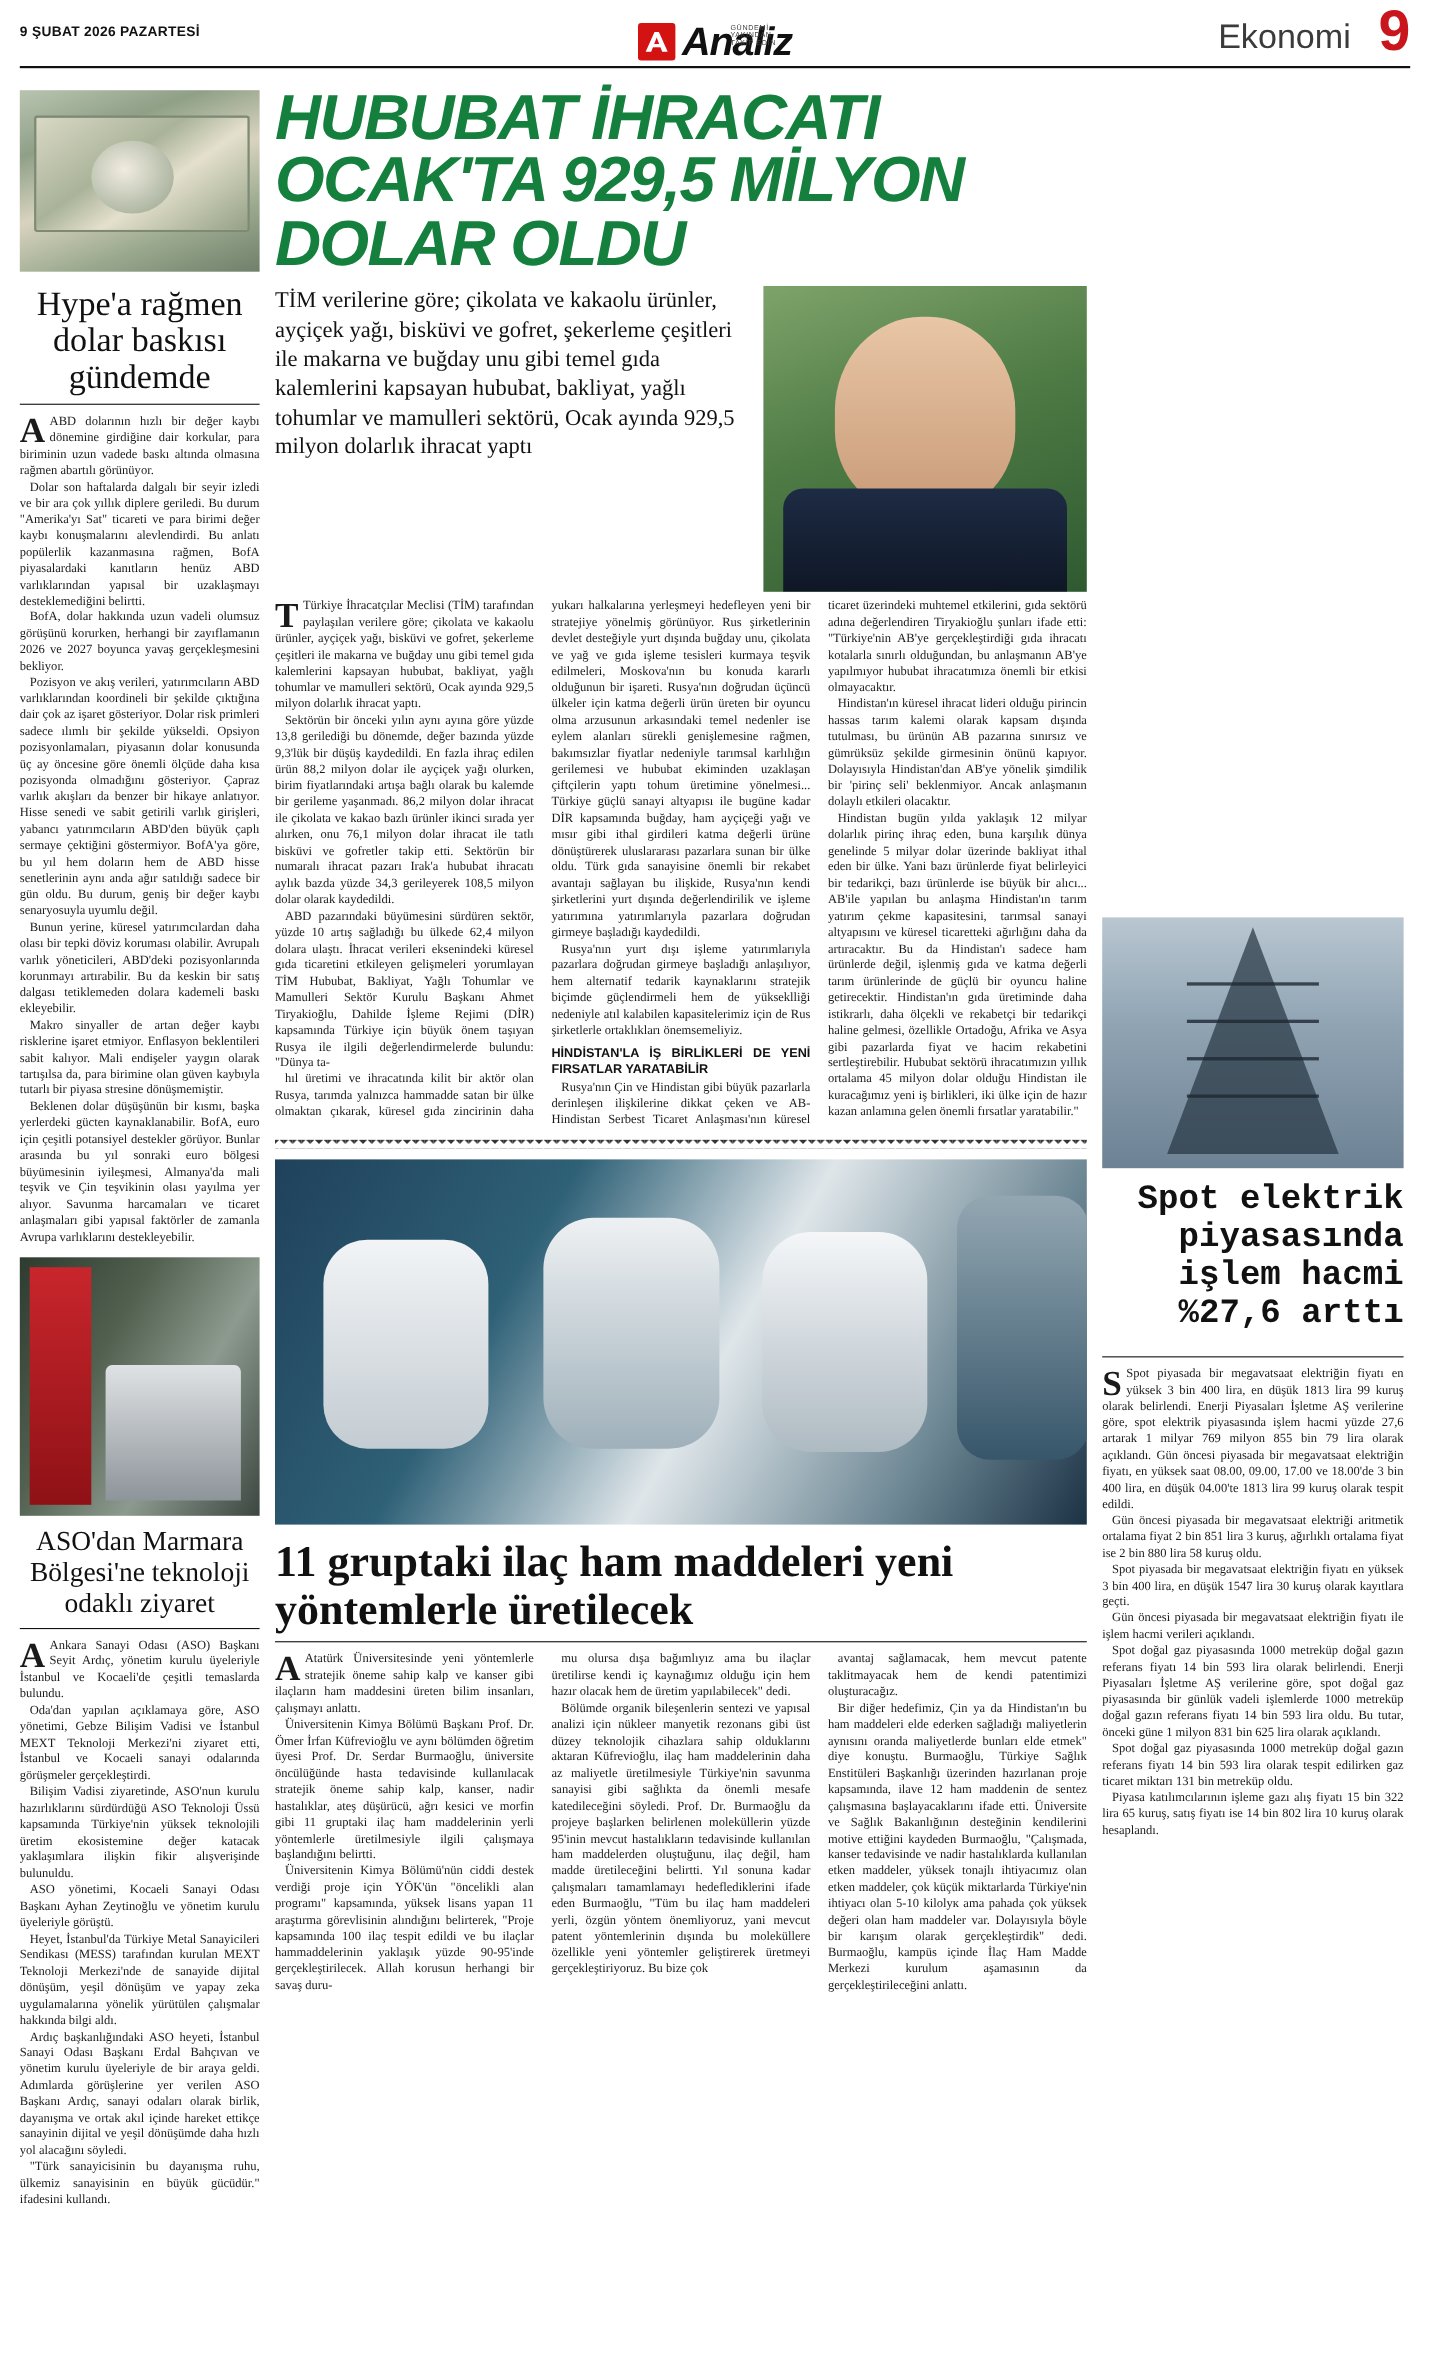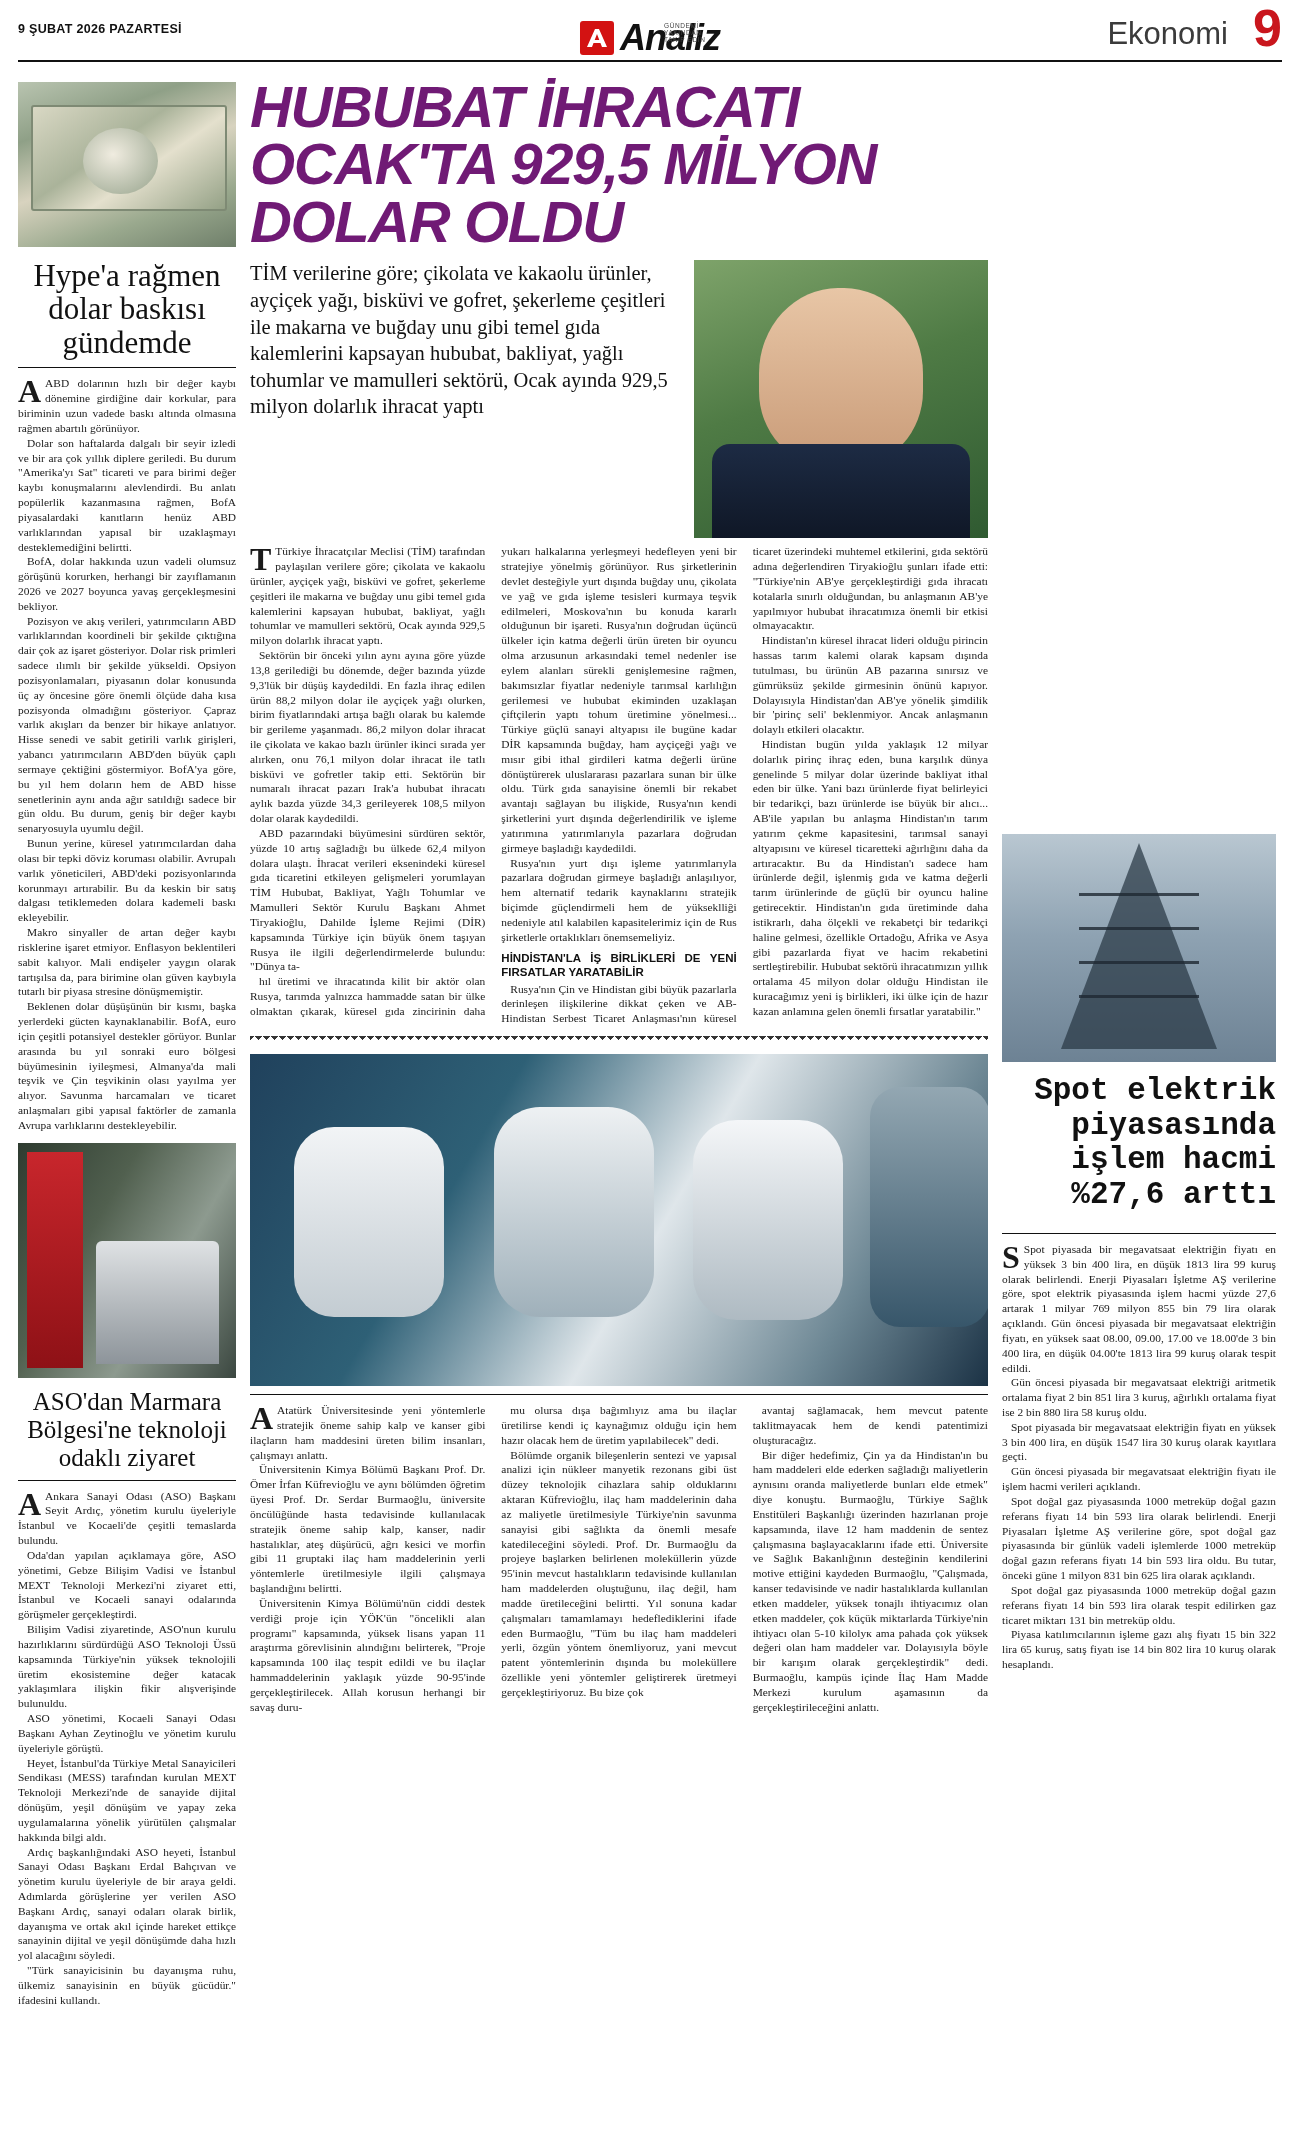--- a/index.html
+++ b/index.html
@@ -51,21 +51,21 @@
   .dropcap { float:left; font-size:32px; line-height:26px; font-weight:bold; padding:2px 4px 0 0; font-family:"Liberation Serif", serif; }
   .flag-photo { height:235px; margin-top:10px; background:linear-gradient(120deg,#2e3b30 0%,#51604f 35%,#8d9a8f 65%,#3b4740 100%); position:relative; overflow:hidden; }
   .flag-photo::before{content:"";position:absolute;left:4%;top:4%;width:26%;height:92%;background:linear-gradient(180deg,#c8262c,#8e1116);}
   .flag-photo::after{content:"";position:absolute;right:8%;bottom:6%;width:56%;height:52%;background:linear-gradient(180deg,#dfe2e4,#8d949a);border-radius:6px 6px 0 0;}
   .headline-left2 { font-family:"Liberation Serif", serif; font-size:25px; line-height:1.12; text-align:center; margin:10px 0 4px; }
 
   
   .main-head {
     font-family:"Liberation Sans", sans-serif;
     font-weight:bold; font-style:italic; font-size:58px; line-height:.99;
-    letter-spacing:-1.4px; color:#701a75; margin:6px 0 10px; text-transform:uppercase;
+    letter-spacing:-1.4px; color:#15803d; margin:6px 0 10px; text-transform:uppercase;
   }
   .standfirst {
     font-family:"Liberation Serif", serif;
     font-size:20.5px; line-height:1.30; color:#111; width:420px; margin-bottom:8px;
   }
   .mid-top { display:flex; gap:24px; }
   .mid-top-left { width:420px; }
   .portrait { width:300px; height:278px; background:linear-gradient(160deg,#7ea36a 0%,#4f7b45 45%,#2f5a31 100%); position:relative; overflow:hidden; }
   .portrait::before{content:"";position:absolute;left:22%;top:10%;width:56%;height:64%;border-radius:48% 48% 42% 42%;background:linear-gradient(180deg,#e8c6a6,#c99b78);}
   .portrait::after{content:"";position:absolute;left:6%;bottom:0;width:88%;height:34%;background:linear-gradient(180deg,#1d2b44,#0f1726);border-radius:18px 18px 0 0;}
@@ -173,20 +173,21 @@
 
       <div class="zigzag"></div>
 
       <div class="lab-photo">
         <div class="blob b1"></div>
           <div class="blob b2"></div>
           <div class="blob b3"></div>
           <div class="blob b4"></div>
       </div>
 
+      <h2 class="head-2">11 gruptaki ilaç ham maddeleri yeni yöntemlerle üretilecek</h2>
       <div class="rule"></div>
 
       <div class="three-col">
         <div class="body-text">
           <p class="first"><span class="dropcap">A</span><span>Atatürk Üniversitesinde yeni yöntemlerle stratejik öneme sahip kalp ve kanser gibi ilaçların ham maddesini üreten bilim insanları, çalışmayı anlattı.</span></p>
           <p>Üniversitenin Kimya Bölümü Başkanı Prof. Dr. Ömer İrfan Küfrevioğlu ve aynı bölümden öğretim üyesi Prof. Dr. Serdar Burmaoğlu, üniversite öncülüğünde hasta tedavisinde kullanılacak stratejik öneme sahip kalp, kanser, nadir hastalıklar, ateş düşürücü, ağrı kesici ve morfin gibi 11 gruptaki ilaç ham maddelerinin yerli yöntemlerle üretilmesiyle ilgili çalışmaya başlandığını belirtti.</p>
           <p>Üniversitenin Kimya Bölümü'nün ciddi destek verdiği proje için YÖK'ün "öncelikli alan programı" kapsamında, yüksek lisans yapan 11 araştırma görevlisinin alındığını belirterek, "Proje kapsamında 100 ilaç tespit edildi ve bu ilaçlar hammaddelerinin yaklaşık yüzde 90-95'inde gerçekleştirilecek. Allah korusun herhangi bir savaş duru-</p>
           <p>mu olursa dışa bağımlıyız ama bu ilaçlar üretilirse kendi iç kaynağımız olduğu için hem hazır olacak hem de üretim yapılabilecek" dedi.</p>
           <p>Bölümde organik bileşenlerin sentezi ve yapısal analizi için nükleer manyetik rezonans gibi üst düzey teknolojik cihazlara sahip olduklarını aktaran Küfrevioğlu, ilaç ham maddelerinin daha az maliyetle üretilmesiyle Türkiye'nin savunma sanayisi gibi sağlıkta da önemli mesafe katedileceğini söyledi. Prof. Dr. Burmaoğlu da projeye başlarken belirlenen moleküllerin yüzde 95'inin mevcut hastalıkların tedavisinde kullanılan ham maddelerden oluştuğunu, ilaç değil, ham madde üretileceğini belirtti. Yıl sonuna kadar çalışmaları tamamlamayı hedeflediklerini ifade eden Burmaoğlu, "Tüm bu ilaç ham maddeleri yerli, özgün yöntem önemliyoruz, yani mevcut patent yöntemlerinin dışında bu moleküllere özellikle yeni yöntemler geliştirerek üretmeyi gerçekleştiriyoruz. Bu bize çok</p>
           <p>avantaj sağlamacak, hem mevcut patente taklitmayacak hem de kendi patentimizi oluşturacağız.</p>

